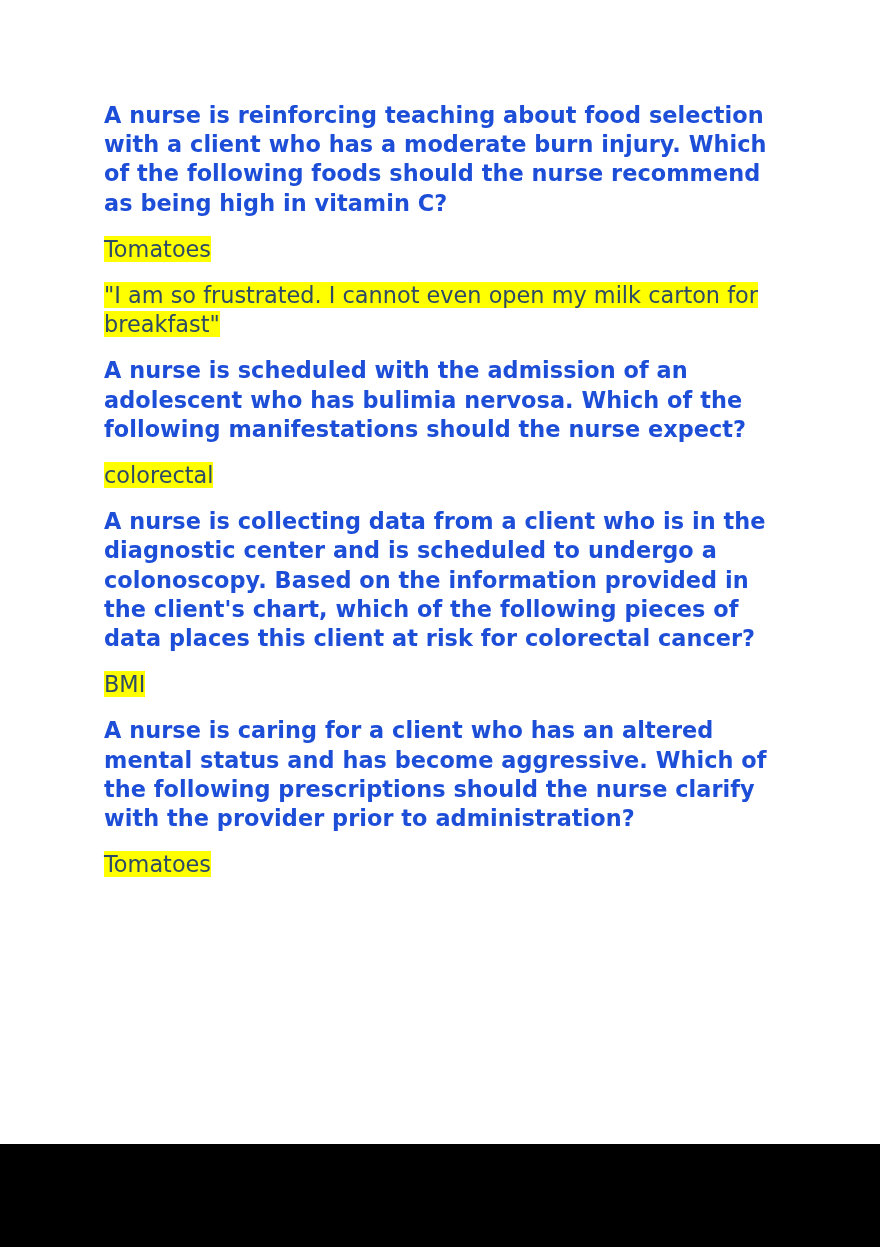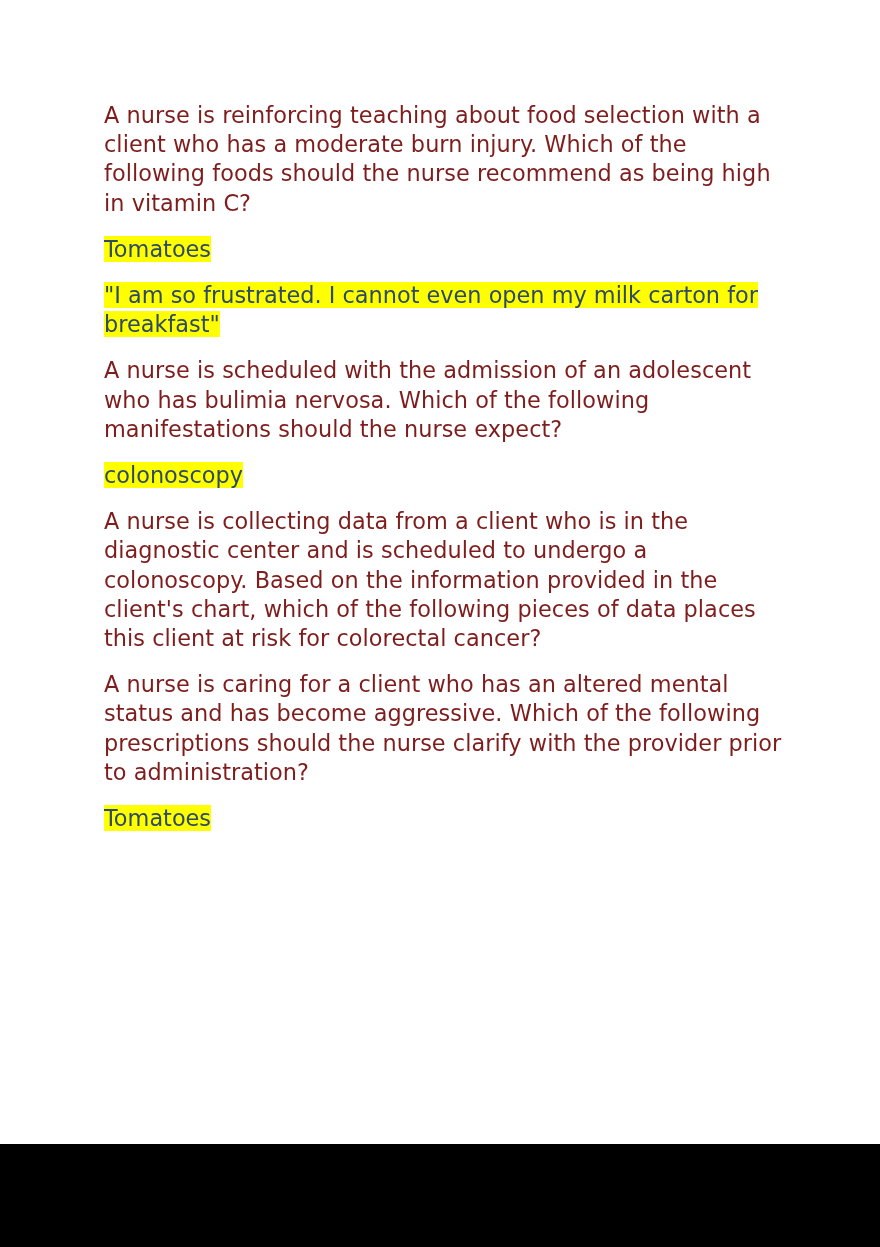--- a/index.html
+++ b/index.html
@@ -11,25 +11,26 @@
     .page {
       position: absolute; left: 0; top: 0;
       width: 880px; height: 1144px;
       background: #ffffff;
     }
     .content {
       position: absolute; left: 104px; top: 101px;
       width: 680px;
     }
     .question {
-      color: #7f1d1d;
+      color: #1d4ed8;
       font-size: 22.4px;
       line-height: 29.2px;
       margin: 0 0 17px 0;
       letter-spacing: 0.05px;
+      font-weight: bold;
     }
     .answer {
       margin: 0 0 17px 0;
       font-size: 22.4px;
       line-height: 29.2px;
       color: #2d4a66;
     }
     .answer span {
       background: #ffff00;
       box-decoration-break: clone;
@@ -41,22 +42,23 @@
 
 <div class="page">
   <div class="content">
 
     <p class="question">A nurse is reinforcing teaching about food selection with a client who has a moderate burn injury. Which of the following foods should the nurse recommend as being high in vitamin C?</p>
     <p class="answer"><span>Tomatoes</span></p>
 
     <p class="answer"><span>"I am so frustrated. I cannot even open my milk carton for breakfast"</span></p>
 
     <p class="question">A nurse is scheduled with the admission of an adolescent who has bulimia nervosa. Which of the following manifestations should the nurse expect?</p>
-    <p class="answer"><span>colonoscopy</span></p>
+    <p class="answer"><span>colorectal</span></p>
 
     <p class="question">A nurse is collecting data from a client who is in the diagnostic center and is scheduled to undergo a colonoscopy. Based on the information provided in the client's chart, which of the following pieces of data places this client at risk for colorectal cancer?</p>
+    <p class="answer"><span>BMI</span></p>
 
     <p class="question">A nurse is caring for a client who has an altered mental status and has become aggressive. Which of the following prescriptions should the nurse clarify with the provider prior to administration?</p>
     <p class="answer"><span>Tomatoes</span></p>
 
   </div>
 </div>
 <div style="position:absolute;left:0;top:1144px;width:880px;height:103px;background:#000;"></div>
 
 </body></html>

